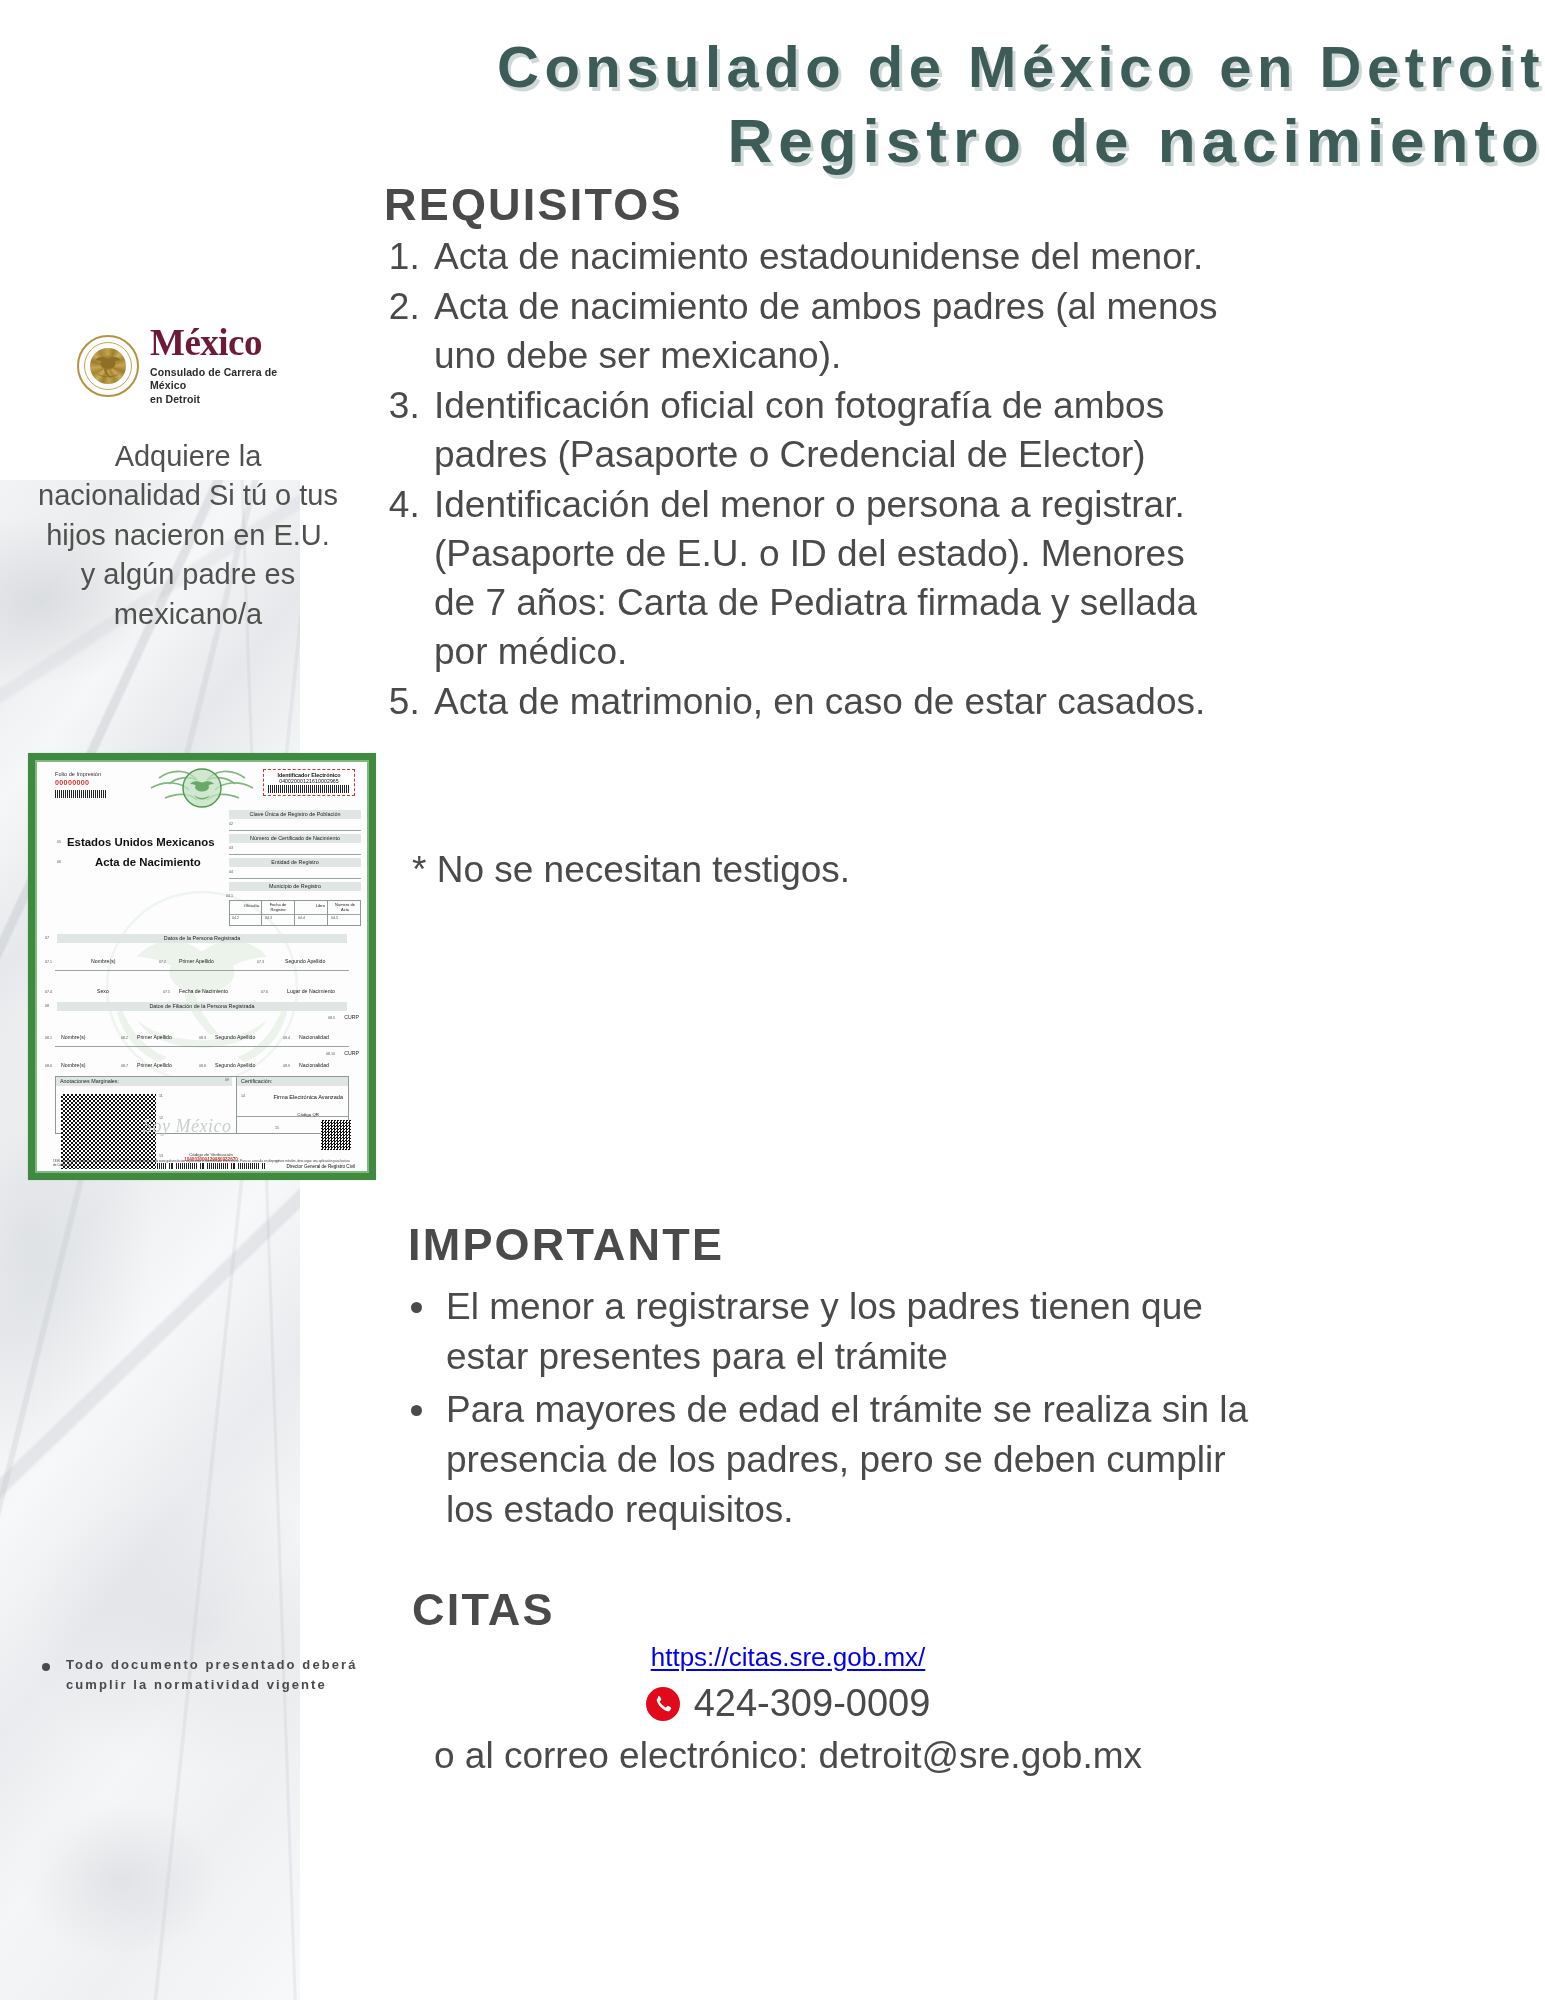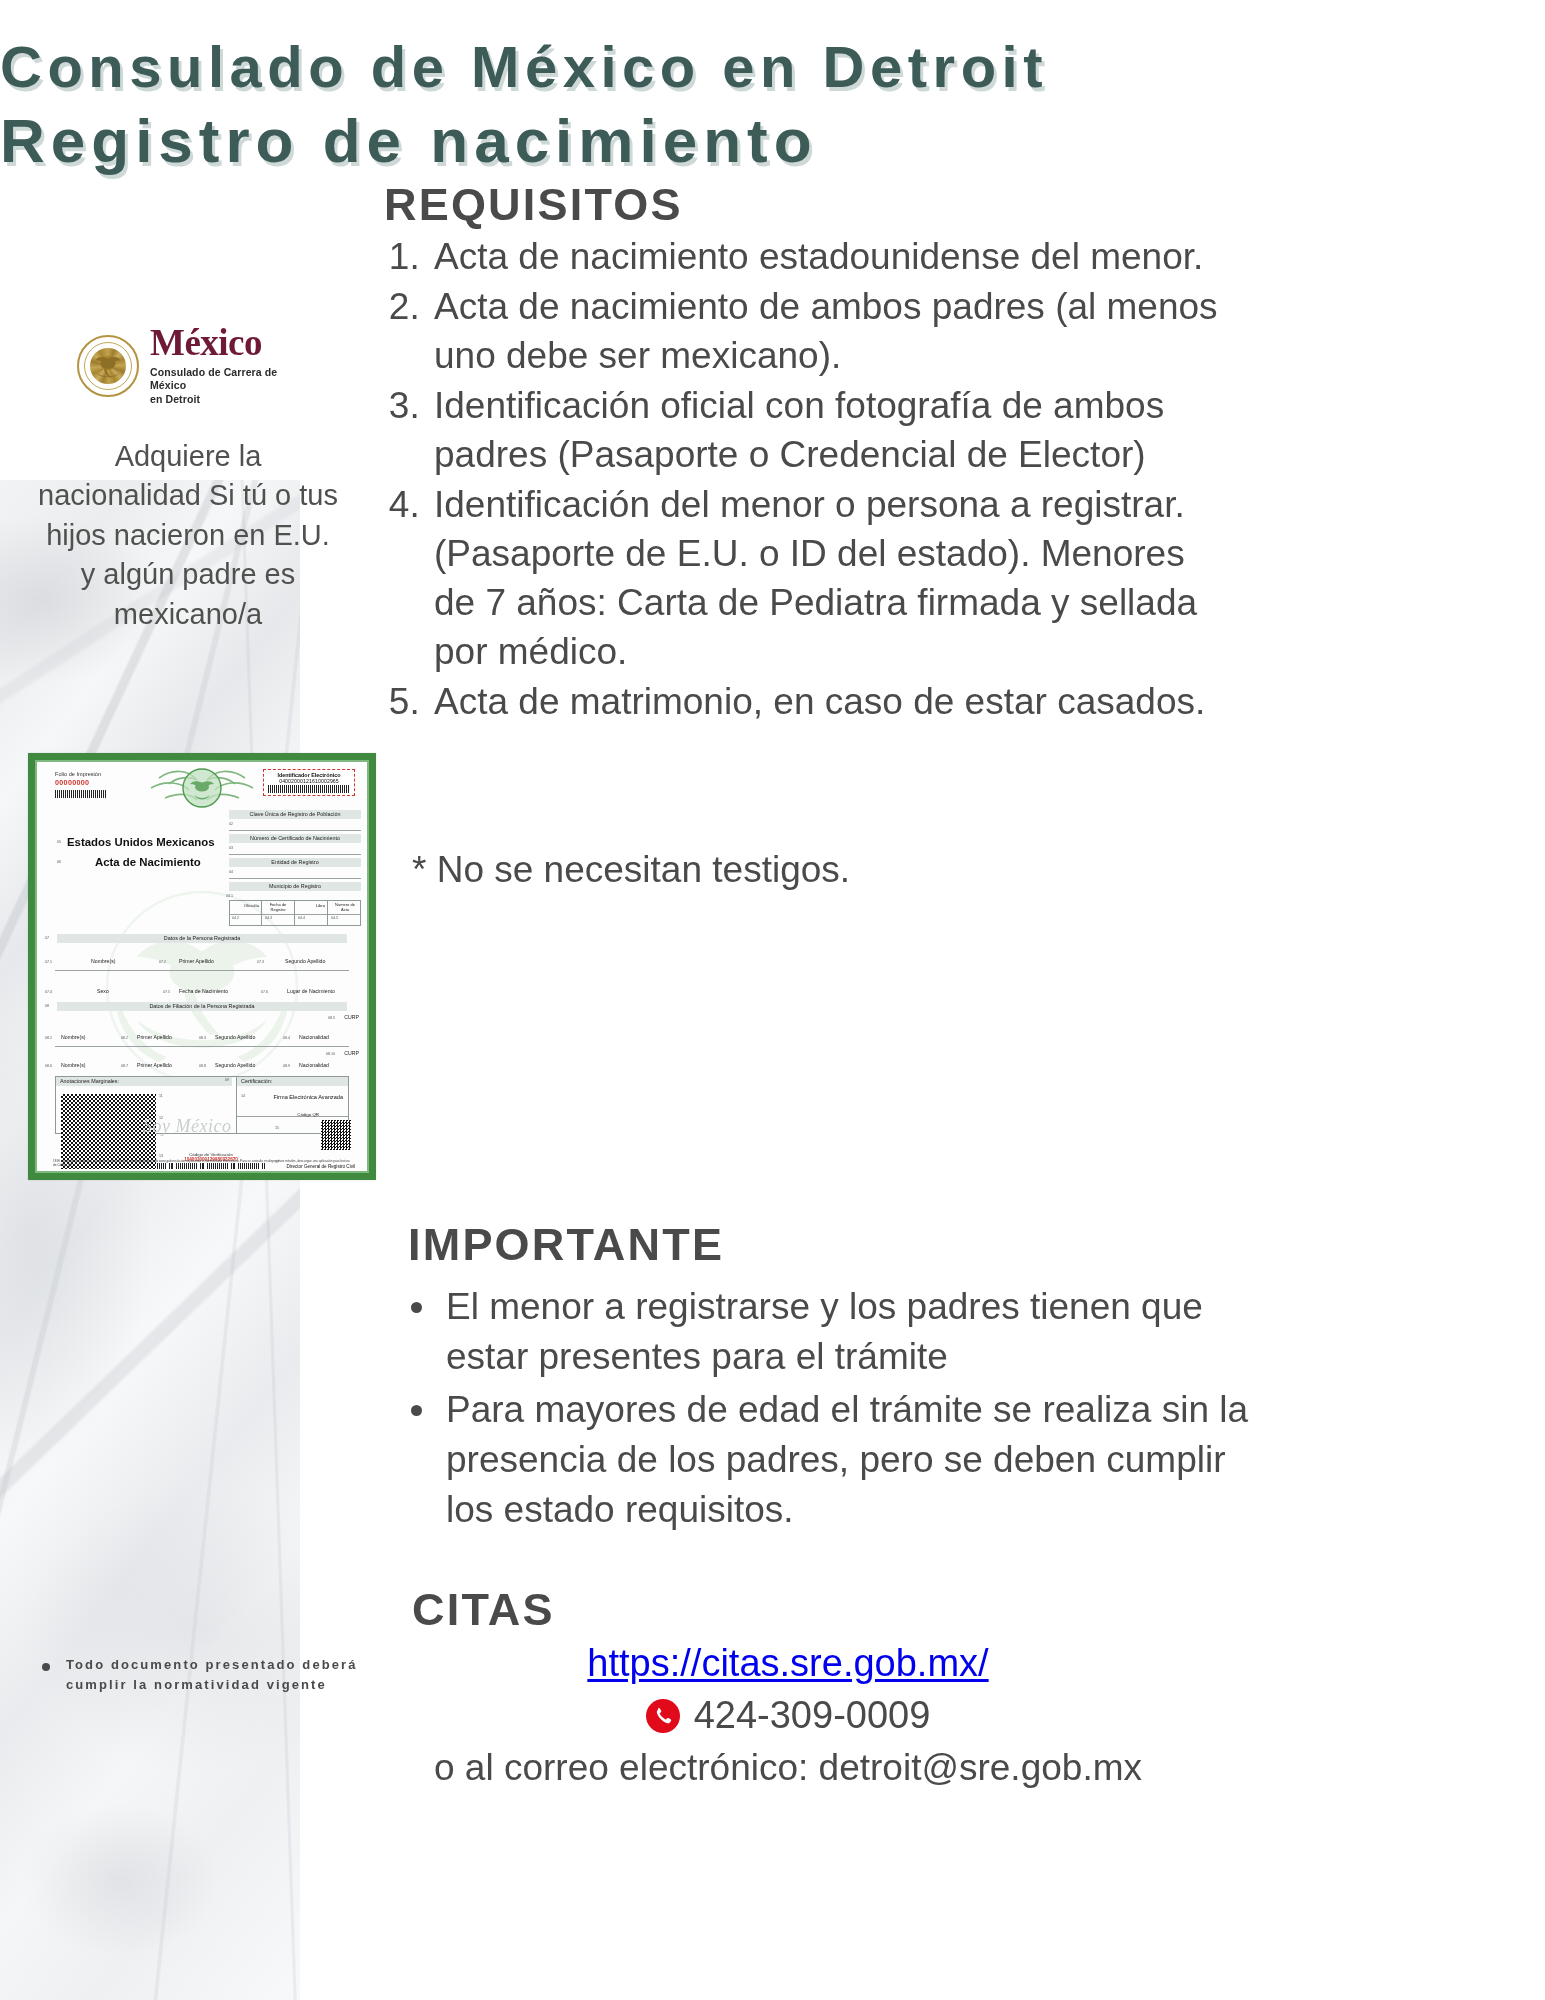--- a/index.html
+++ b/index.html
@@ -46,21 +46,21 @@
       linear-gradient(147deg, transparent 0 12%, rgba(190,194,200,0.20) 12.3% 12.9%, transparent 13.2% 100%),
       linear-gradient(88deg,  transparent 0 83%, rgba(180,185,192,0.20) 83.3% 83.9%, transparent 84.2% 100%);
   }
 
   
   .header {
     position: absolute;
     left: 0;
     top: 0;
     width: 1545px;
-    text-align: left;
+    text-align: right;
     z-index: 5;
   }
   .title-line1, .title-line2 {
     font-family: "Liberation Sans Narrow", "Liberation Sans", sans-serif;
     font-weight: bold;
     color: #3d5c58;
     text-shadow: 3px 4px 0 rgba(175,192,190,0.62);
     white-space: nowrap;
     line-height: 1.0;
   }
@@ -447,21 +447,21 @@
   .citas-block {
     position: absolute;
     left: 0;
     top: 1642px;
     width: 820px;
     text-align: center;
     font-family: "Liberation Sans Narrow", "Liberation Sans", sans-serif;
     color: #4a4a4a;
   }
   .citas-url {
-    font-size: 38px;
+    font-size: 26px;
     text-decoration: underline;
     text-underline-offset: 3px;
     display: block;
   }
   .citas-phone-row {
     margin-top: 9px;
     display: flex;
     align-items: center;
     justify-content: center;
     gap: 14px;

